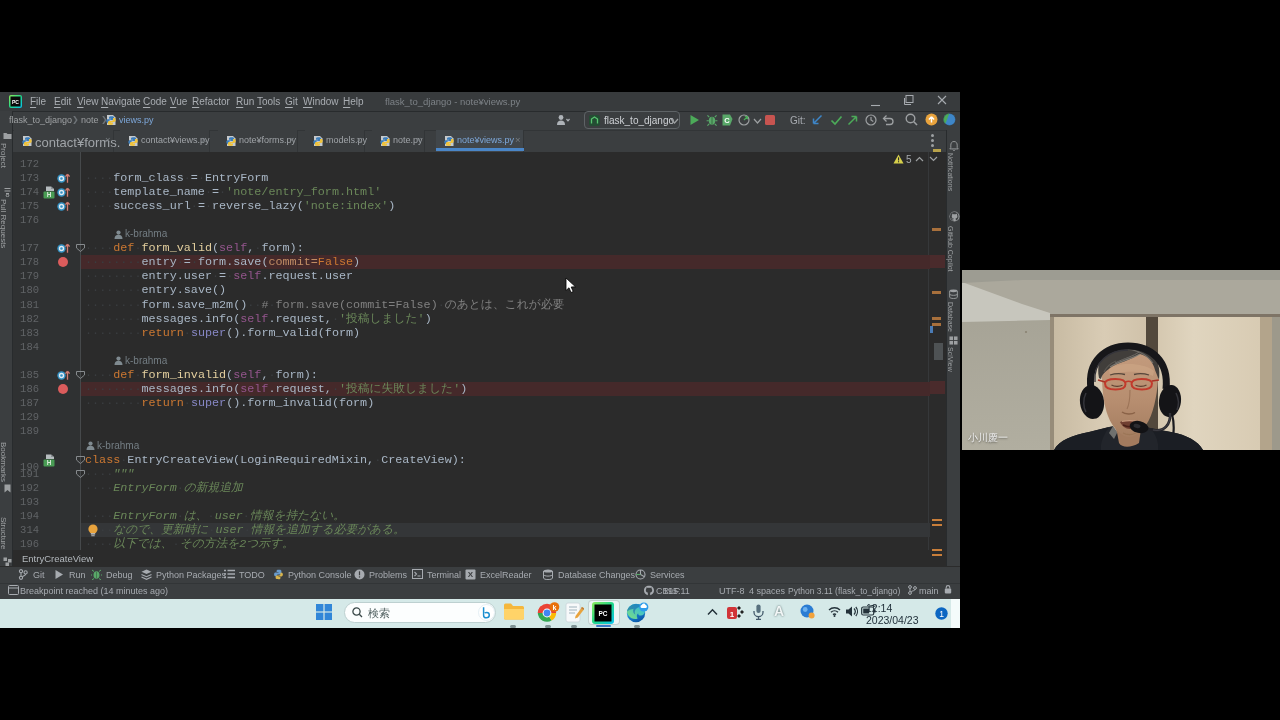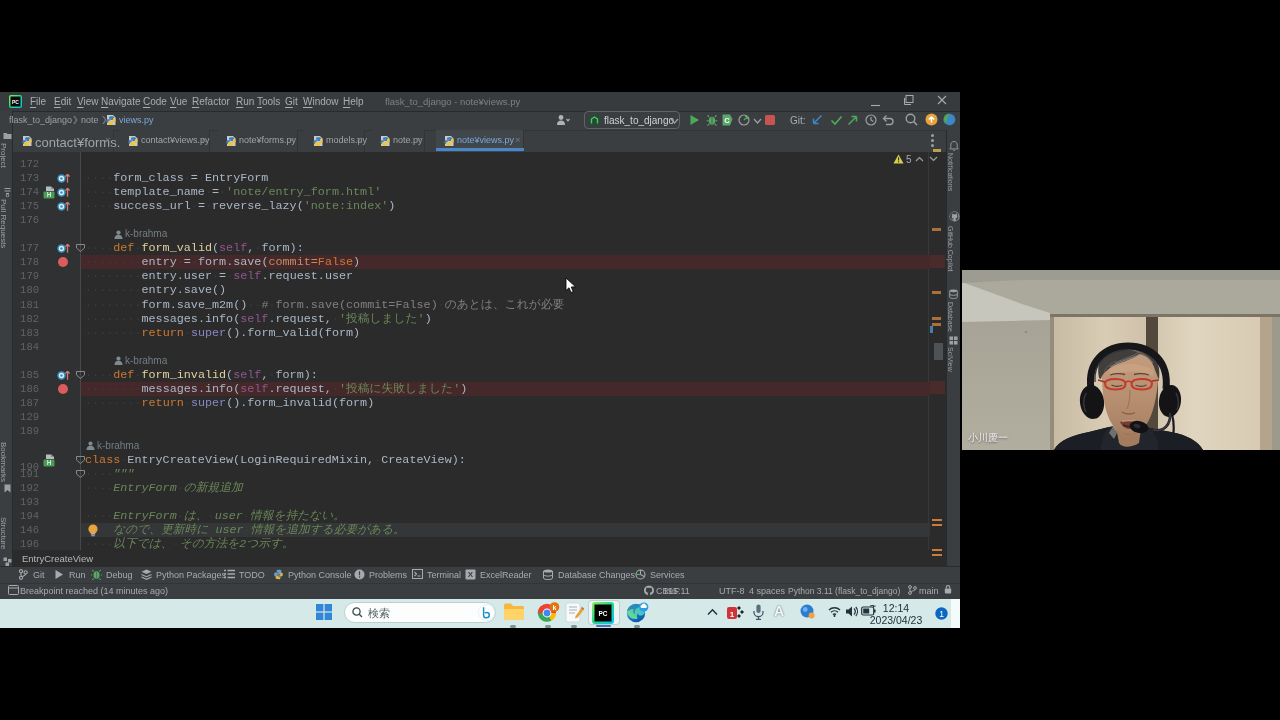--- a/index.html
+++ b/index.html
@@ -242,21 +242,21 @@
 <div class="ln" style="top:368.1px">185</div>
 <div class="ln" style="top:382.1px">186</div>
 <div class="ln" style="top:396.2px">187</div>
 <div class="ln" style="top:410.3px">129</div>
 <div class="ln" style="top:424.4px">189</div>
 <div class="ln" style="top:460px">190</div>
 <div class="ln" style="top:466.8px">191</div>
 <div class="ln" style="top:480.8px">192</div>
 <div class="ln" style="top:494.9px">193</div>
 <div class="ln" style="top:509.0px">194</div>
-<div class="ln" style="top:523.2px">146</div>
+<div class="ln" style="top:523.2px">314</div>
 <div class="ln" style="top:537.2px">196</div>
   <div class="cl" style="top:142.4px"></div>
 <div class="cl" style="top:156.5px"></div>
 <div class="cl" style="top:170.6px"><span class="w">·</span><span class="w">·</span><span class="w">·</span><span class="w">·</span><span class="p">form_class</span><span class="w">·</span><span class="p">=</span><span class="w">·</span><span class="p">EntryForm</span></div>
 <div class="cl" style="top:184.8px"><span class="w">·</span><span class="w">·</span><span class="w">·</span><span class="w">·</span><span class="p">template_name</span><span class="w">·</span><span class="p">=</span><span class="w">·</span><span class="s">'note/entry_form.html'</span></div>
 <div class="cl" style="top:198.8px"><span class="w">·</span><span class="w">·</span><span class="w">·</span><span class="w">·</span><span class="p">success_url</span><span class="w">·</span><span class="p">=</span><span class="w">·</span><span class="p">reverse_lazy(</span><span class="s">'note:index'</span><span class="p">)</span></div>
 <div class="cl" style="top:212.9px"></div>
 <div class="cl" style="top:241.1px"><span class="w">·</span><span class="w">·</span><span class="w">·</span><span class="w">·</span><span class="k">def</span><span class="w">·</span><span class="fn">form_valid</span><span class="p">(</span><span class="sf">self</span><span class="p">,</span><span class="w">·</span><span class="p">form):</span></div>
 <div class="cl" style="top:255.2px"><span class="w">·</span><span class="w">·</span><span class="w">·</span><span class="w">·</span><span class="w">·</span><span class="w">·</span><span class="w">·</span><span class="w">·</span><span class="p">entry</span><span class="w">·</span><span class="p">=</span><span class="w">·</span><span class="p">form.save(</span><span class="kw">commit=</span><span class="k">False</span><span class="p">)</span></div>
 <div class="cl" style="top:269.3px"><span class="w">·</span><span class="w">·</span><span class="w">·</span><span class="w">·</span><span class="w">·</span><span class="w">·</span><span class="w">·</span><span class="w">·</span><span class="p">entry.user</span><span class="w">·</span><span class="p">=</span><span class="w">·</span><span class="sf">self</span><span class="p">.request.user</span></div>
@@ -624,21 +624,21 @@
 <svg class="abs" style="left:845px;top:605px" width="13" height="13" viewBox="0 0 13 13">
       <path d="M1 4.5 H3.5 L7 1.5 V11.5 L3.5 8.5 H1 Z" fill="#24323a"></path>
       <path d="M9 3.5 a4.5 4.5 0 0 1 0 6 M10.8 2 a7 7 0 0 1 0 9" fill="none" stroke="#24323a" stroke-width="1.2"></path>
     </svg>
 <svg class="abs" style="left:861px;top:605px" width="15" height="12" viewBox="0 0 15 12">
       <rect x="0.7" y="2" width="12" height="8" rx="1.5" fill="none" stroke="#24323a" stroke-width="1.2"></rect>
       <rect x="13" y="4.5" width="1.6" height="3" fill="#24323a"></rect>
       <rect x="2.2" y="3.5" width="6" height="5" fill="#24323a"></rect>
       <path d="M9 1 L13 0.2 M12 1.5 L14.6 1" stroke="#24323a" stroke-width="1"></path>
     </svg>
-<div class="abs" style="right:354px;top:601.5px;width:60px;text-align:center;font-size:10.5px;color:#21303a;line-height:12px">12:14<br>2023/04/23</div>
+<div class="abs" style="right:354px;top:601.5px;width:60px;text-align:left;font-size:10.5px;color:#21303a;line-height:12px">12:14<br>2023/04/23</div>
 <svg class="abs" style="left:935px;top:607px" width="13" height="13" viewBox="0 0 13 13">
       <circle cx="6.5" cy="6.5" r="6.2" fill="#0d66c2"></circle>
       <text x="6.5" y="9.6" font-size="8.5" fill="#fff" text-anchor="middle" font-family="Liberation Sans">1</text>
     </svg>
 
   <svg class="abs" style="left:962px;top:270px;filter:blur(0.4px)" width="318" height="180" viewBox="0 0 318 180">
 <defs>
 <linearGradient id="wall" x1="0" y1="0" x2="0" y2="1">
           <stop offset="0" stop-color="#a3a093"></stop>
           <stop offset="1" stop-color="#b1aea0"></stop>

